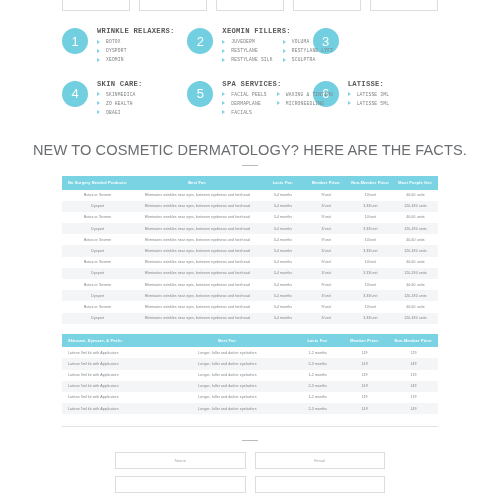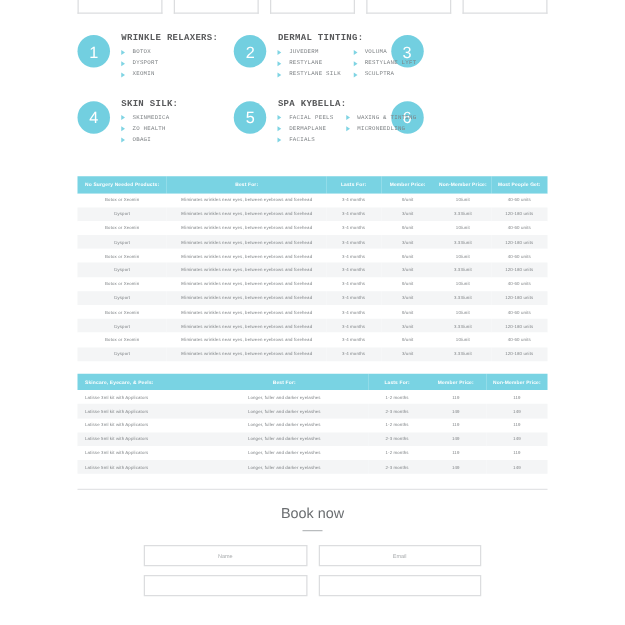--- a/index.html
+++ b/index.html
@@ -121,21 +121,21 @@
               <li><span class="bullet"></span><span>DYSPORT</span></li>
               <li><span class="bullet"></span><span>XEOMIN</span></li>
             </ul>
           </div>
         </div>
       </div>
 
       <div class="scol">
         <div class="circle">2</div>
         <div class="sbody">
-          <div class="stitle">DERMAL TINTING:</div>
+          <div class="stitle">XEOMIN FILLERS:</div>
           <div class="slists">
             <ul class="slist">
               <li><span class="bullet"></span><span>JUVEDERM</span></li>
               <li><span class="bullet"></span><span>RESTYLANE</span></li>
               <li><span class="bullet"></span><span>RESTYLANE SILK</span></li>
             </ul>
             <ul class="slist">
               <li><span class="bullet"></span><span>VOLUMA</span></li>
               <li><span class="bullet"></span><span>RESTYLANE LYFT</span></li>
               <li><span class="bullet"></span><span>SCULPTRA</span></li>
@@ -148,56 +148,69 @@
         <div class="circle">3</div>
       </div>
 
     </div>
 
     <div class="srow">
 
       <div class="scol">
         <div class="circle">4</div>
         <div class="sbody">
-          <div class="stitle">SKIN SILK:</div>
+          <div class="stitle">SKIN CARE:</div>
           <div class="slists">
             <ul class="slist">
               <li><span class="bullet"></span><span>SKINMEDICA</span></li>
               <li><span class="bullet"></span><span>ZO HEALTH</span></li>
               <li><span class="bullet"></span><span>OBAGI</span></li>
             </ul>
           </div>
         </div>
       </div>
 
       <div class="scol">
         <div class="circle">5</div>
         <div class="sbody">
-          <div class="stitle">SPA KYBELLA:</div>
+          <div class="stitle">SPA SERVICES:</div>
           <div class="slists">
             <ul class="slist">
               <li><span class="bullet"></span><span>FACIAL PEELS</span></li>
               <li><span class="bullet"></span><span>DERMAPLANE</span></li>
               <li><span class="bullet"></span><span>FACIALS</span></li>
             </ul>
             <ul class="slist">
               <li><span class="bullet"></span><span>WAXING &amp; TINTING</span></li>
               <li><span class="bullet"></span><span>MICRONEEDLING</span></li>
             </ul>
           </div>
         </div>
       </div>
 
       <div class="scol">
         <div class="circle">6</div>
+        <div class="sbody">
+          <div class="stitle">LATISSE:</div>
+          <div class="slists">
+            <ul class="slist">
+              <li><span class="bullet"></span><span>LATISSE 3ML</span></li>
+              <li><span class="bullet"></span><span>LATISSE 5ML</span></li>
+            </ul>
+          </div>
+        </div>
       </div>
 
     </div>
   </div>
 
+  <div class="facts-head">
+    <h2 class="facts-title">NEW TO COSMETIC DERMATOLOGY? HERE ARE THE FACTS.</h2>
+    <div class="rule"></div>
+  </div>
 
   <div class="tablewrap">
     <table class="t1">
       <thead>
         <tr>
           <th class="c0">No Surgery Needed Products:</th>
           <th class="c1">Best For:</th>
           <th class="c2">Lasts For:</th>
           <th class="c3">Member Price:</th>
           <th class="c4">Non-Member Price:</th>
@@ -359,21 +372,20 @@
             <td class="c3">149</td>
             <td class="c4">149</td>
           </tr>
         </tbody>
     </table>
   </div>
 
   <div class="divider"></div>
 
   <div class="book">
-    <h2 class="book-title">Book now</h2>
     <div class="rule"></div>
     <div class="form">
       <div class="frow">
         <div class="field">
           <span>Name</span>
         </div>
         <div class="field">
           <span>Email</span>
         </div>
       </div>

